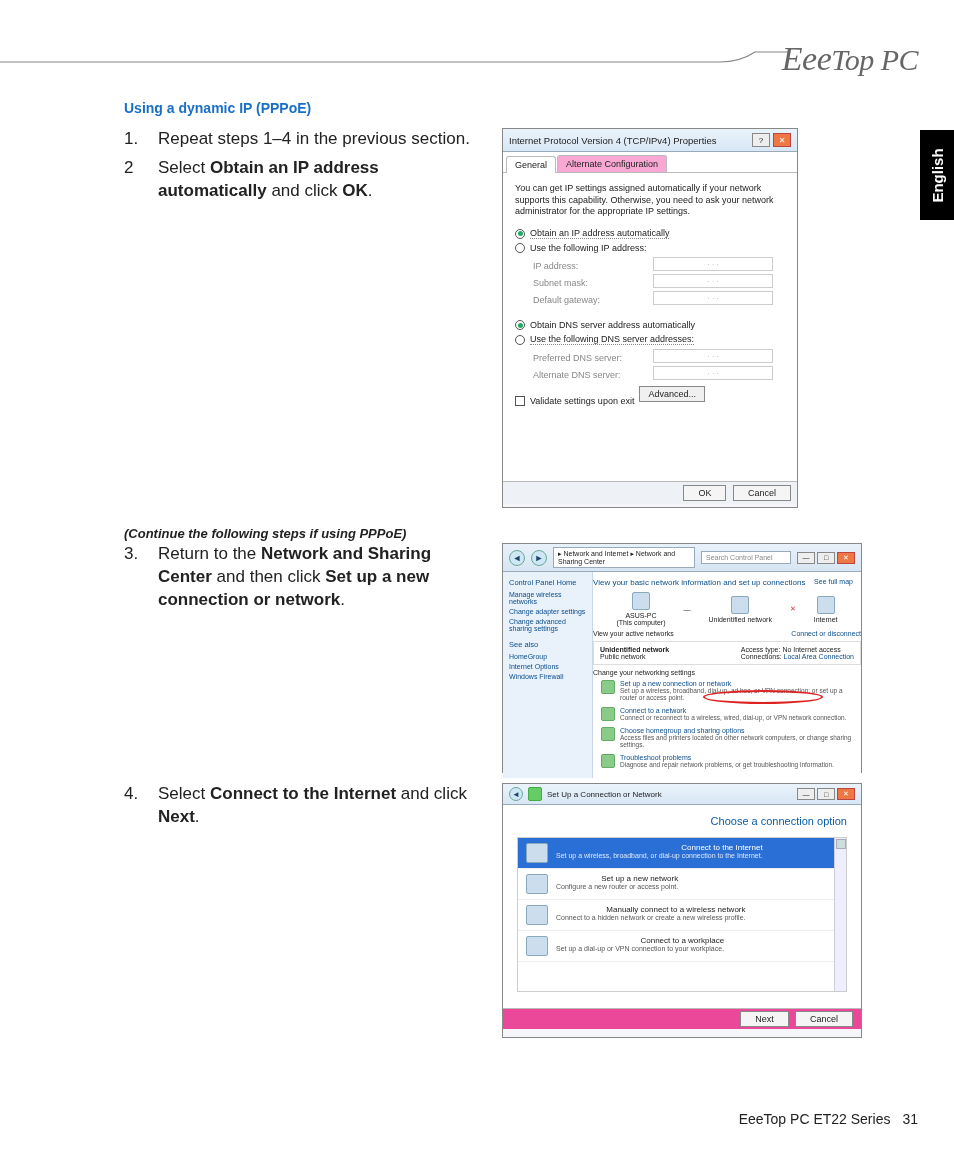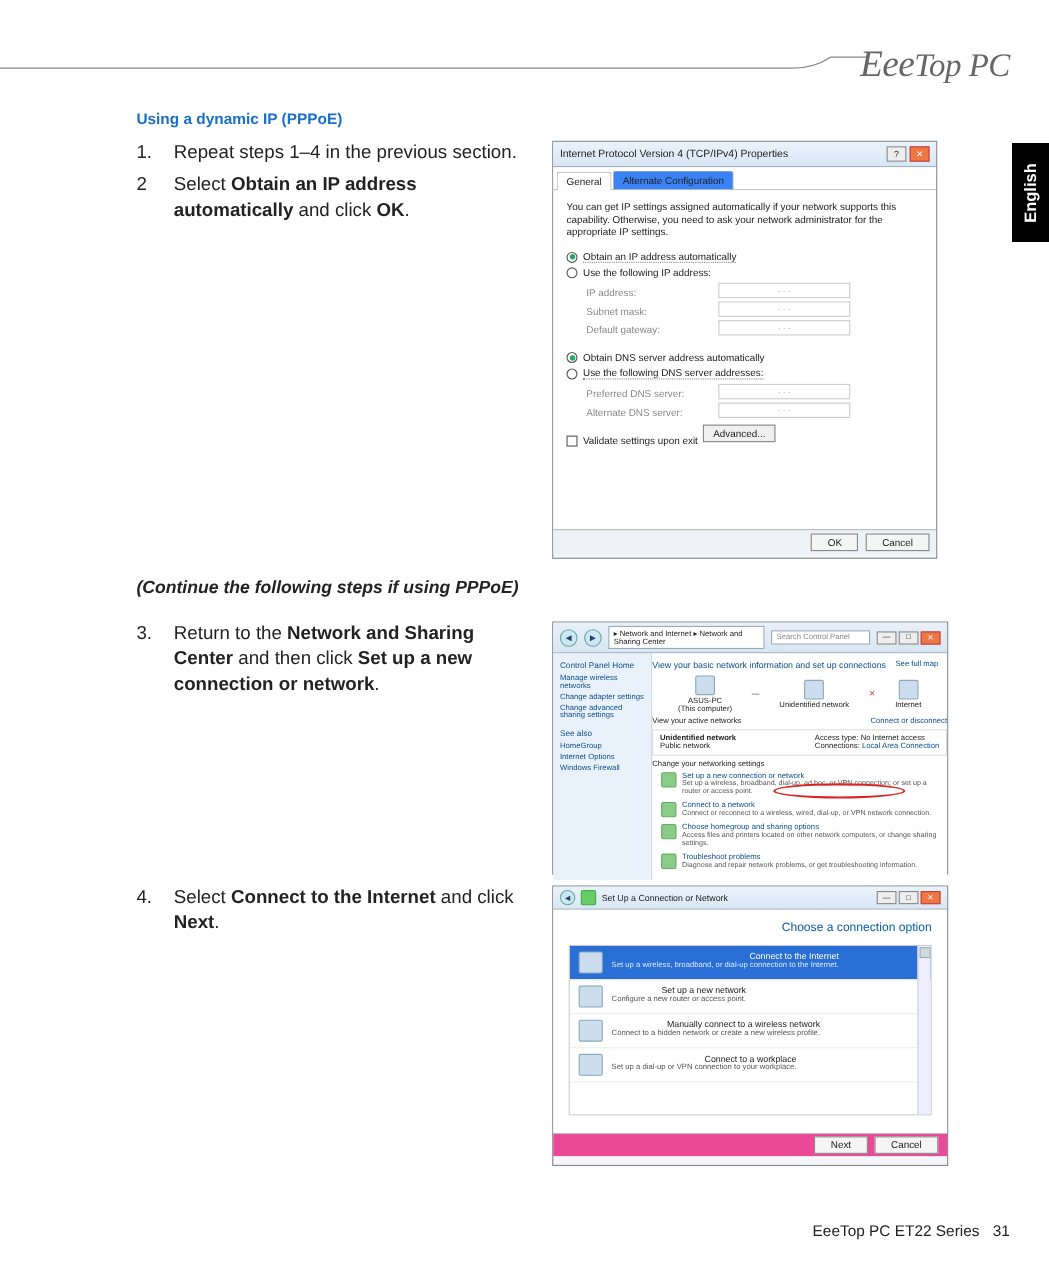--- a/index.html
+++ b/index.html
@@ -72,30 +72,30 @@
     display: flex;
     font-size: 17px;
     line-height: 1.35;
     margin-bottom: 6px;
   }
   .step-num { width: 34px; flex-shrink: 0; }
   .step-body { flex: 1; }
   .bold { font-weight: 700; }
   .italic { font-style: italic; font-weight: 700; }
   .subhead {
-    font-size: 16px;
-    margin: 18px 0 21px 0;
+    font-size: 13px;
+    margin: 18px 0 2px 0;
   }
   .screenshot {
     border: 1px solid #888;
     background: #f4f6f9;
     font-size: 8px;
   }
   
-  .shot1 { width: 350px; height: 380px; font-size: 9px; }
+  .shot1 { width: 296px; height: 380px; font-size: 9px; }
   .win-title {
     background: linear-gradient(#eaf3fb,#d8e7f5);
     border-bottom: 1px solid #9ab;
     padding: 4px 6px;
     display: flex;
     justify-content: space-between;
     align-items: center;
     font-size: 9.5px;
   }
   .win-btns { display: flex; gap: 3px; }
@@ -105,21 +105,21 @@
     background: #eee;
     display:flex;align-items:center;justify-content:center;
     font-size:8px;
   }
   .win-btn.close { background:#e74; color:#fff; border-color:#b44; }
   .tabs { display:flex; background:#fff; border-bottom:1px solid #bbb; padding:3px 3px 0 3px; gap:1px;}
   .tab {
     padding:3px 8px;
     border:1px solid #bbb;
     border-bottom:none;
-    background:#3b82f6;
+    background:#f9a8d4;
     font-size:9px;
     border-radius:3px 3px 0 0;
   }
   .tab.active { background:#fff; position:relative; top:1px; }
   .panel { background:#fff; padding:10px 12px; height:calc(100% - 70px); }
   .desc { font-size:9px; line-height:1.3; margin-bottom:10px; }
   .radio-line { display:flex; align-items:center; gap:5px; margin:4px 0; font-size:9px;}
   .radio { width:10px;height:10px;border:1px solid #555;border-radius:50%;display:inline-flex;align-items:center;justify-content:center;background:#fff;}
   .radio.on::after { content:"";width:5px;height:5px;background:#2a6;border-radius:50%; }
   .dotted { border-bottom:1px dotted #888; }

